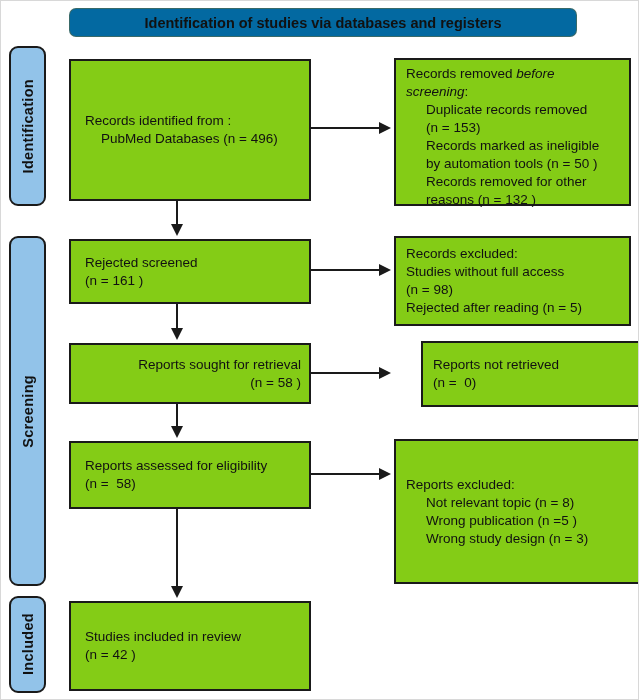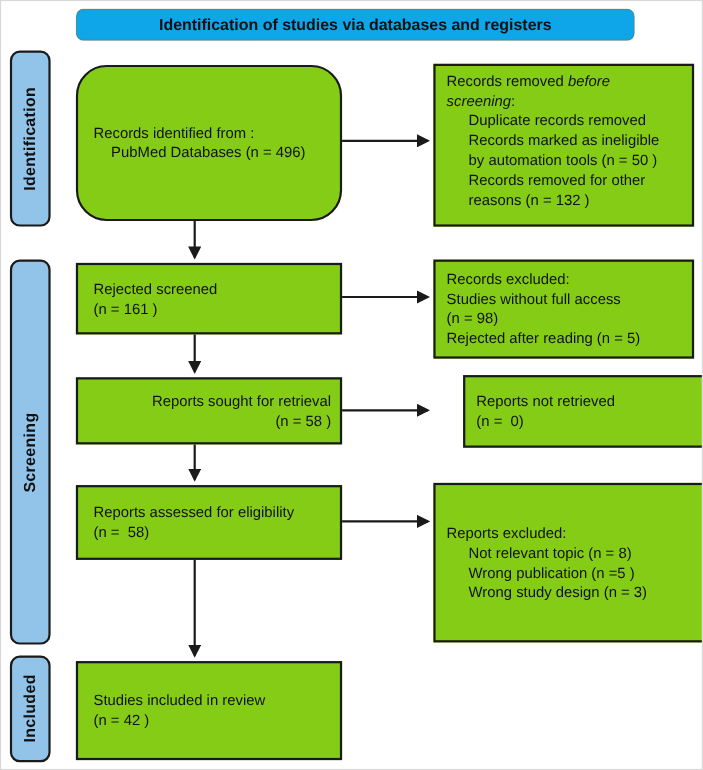--- a/index.html
+++ b/index.html
@@ -30,38 +30,38 @@
     position:absolute;background:#84cc16;border:2px solid #1a1a1a;
     font-size:13.5px;line-height:18px;
     display:flex;flex-direction:column;justify-content:center;
     padding:6px 8px 6px 14px;
   }
   .box.top{justify-content:flex-start;padding-top:5px;padding-left:10px;}
   .line{white-space:pre-wrap;}
   .indent1{padding-left:16px;}
   .indent2{padding-left:20px;}
   
-  .b-identified{left:68px;top:58px;width:242px;height:142px;border-radius:28px;}
+  .b-identified{left:68px;top:58px;width:242px;height:142px;}
   .b-screened  {left:68px;top:238px;width:242px;height:65px;}
   .b-sought    {left:68px;top:342px;width:242px;height:61px;text-align:right;}
   .b-assessed  {left:68px;top:440px;width:242px;height:68px;}
   .b-included  {left:68px;top:600px;width:242px;height:90px;}
   
   .b-removed      {left:393px;top:57px;width:237px;height:148px;}
   .b-rec-excluded {left:393px;top:235px;width:237px;height:90px;}
   .b-notretrieved {left:393px;top:340px;width:237px;height:66px;}
   .b-rep-excluded {left:393px;top:438px;width:269px;height:145px;}
   .arrows{position:absolute;left:0;top:0;width:639px;height:700px;pointer-events:none;}
 </style>
 </head>
 <body>
 
 <div class="canvas">
 
-  <div class="banner" style="background: #0ea5e9;">
+  <div class="banner" style="background: #0369a1;">
     <span>Identification of studies via databases and registers</span>
   </div>
 
   <div class="side side-identification" style="background: rgb(146, 195, 233);">
     <span class="vlabel">Identification</span>
   </div>
   <div class="side side-screening" style="background: rgb(146, 195, 233);">
     <span class="vlabel">Screening</span>
   </div>
   <div class="side side-included" style="background: rgb(146, 195, 233);">
@@ -90,20 +90,21 @@
 
   <div class="box b-included">
     <div class="line">Studies included in review</div>
     <div class="line">(n = 42 )</div>
   </div>
 
   <div class="box top b-removed">
     <div class="line"><span>Records removed </span><i>before</i></div>
     <div class="line"><i>screening</i><span>:</span></div>
     <div class="line indent2">Duplicate records removed</div>
+    <div class="line indent2">(n = 153)</div>
     <div class="line indent2">Records marked as ineligible</div>
     <div class="line indent2">by automation tools (n = 50 )</div>
     <div class="line indent2">Records removed for other</div>
     <div class="line indent2">reasons (n = 132 )</div>
   </div>
 
   <div class="box b-rec-excluded" style="padding-left:10px;">
     <div class="line">Records excluded:</div>
     <div class="line">Studies without full access</div>
     <div class="line">(n = 98)</div>

